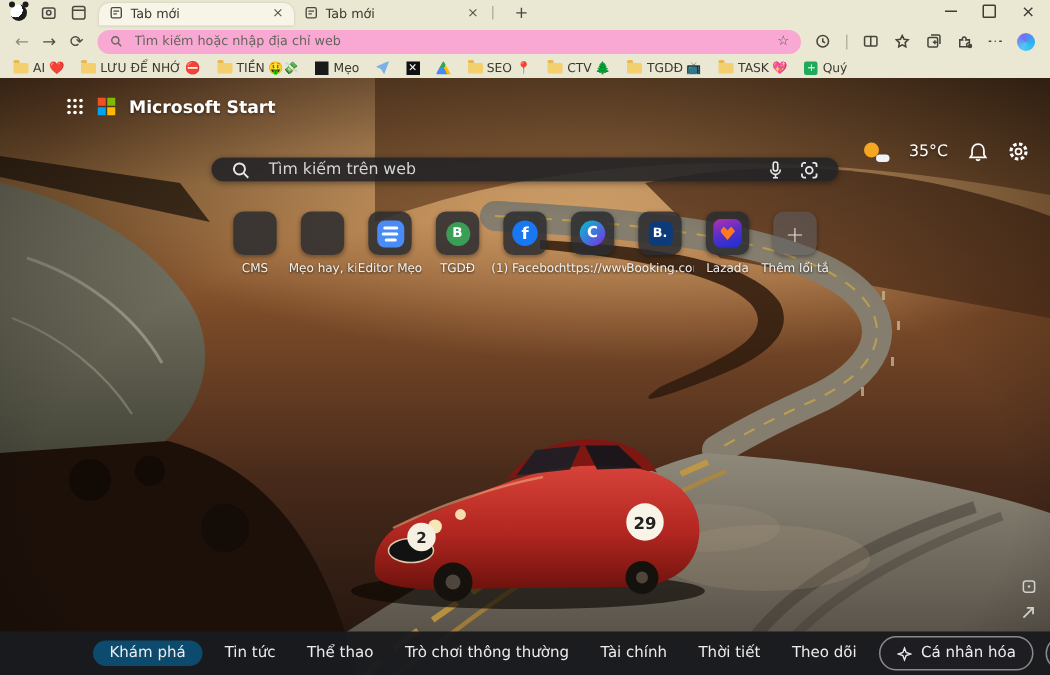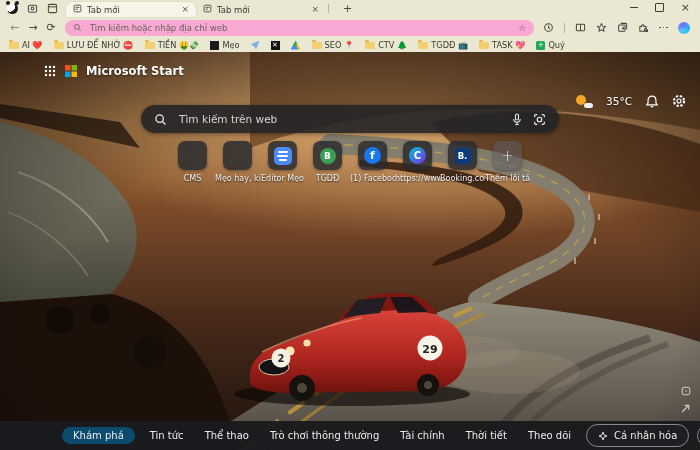--- a/index.html
+++ b/index.html
@@ -51,21 +51,21 @@
   
   .hero{position:absolute;top:52px;left:0;right:0;bottom:0;}
   .scene{position:absolute;inset:0;}
   .brand{position:absolute;top:12px;left:44px;display:flex;align-items:center;gap:9px;color:#fff;}
   .brand-text{font-size:11.5px;font-weight:700;text-shadow:0 1px 2px rgba(0,0,0,.5);}
   .hdr-right{position:absolute;top:10px;right:14px;display:flex;align-items:center;gap:13px;color:#ffffff;margin-top:32px;}
   .temp{font-size:10.5px;text-shadow:0 1px 2px rgba(0,0,0,.5);}
   .wicon{position:relative;width:17px;height:13px;}
   .wicon .sun{position:absolute;left:0;top:0;width:10px;height:10px;border-radius:50%;background:#f5a623;}
   .wicon .cloud{position:absolute;right:0;bottom:0;width:9px;height:5px;border-radius:4px;background:#eef3f7;}
-  .search{position:absolute;top:53px;left:50%;transform:translateX(-50%);width:392px;height:28px;
+  .search{position:absolute;top:53px;left:50%;transform:translateX(-50%);width:392px;height:16px;
           border-radius:15px;background:rgba(36,36,39,.9);display:flex;align-items:center;
           padding:0 13px;gap:10px;box-shadow:0 1px 4px rgba(0,0,0,.4);}
   .search input{flex:1;border:none;background:transparent;outline:none;font-size:10.5px;color:#e8e8e8;
           font-family:"DejaVu Sans",sans-serif;}
   .search input::placeholder{color:#d5d5d5;}
   .ql{position:absolute;top:89px;left:50%;transform:translateX(-50%);display:flex;}
   .ql-item{width:45px;display:flex;flex-direction:column;align-items:center;gap:4px;}
   .tile{width:29px;height:29px;border-radius:7px;background:rgba(42,44,48,.85);display:flex;
         align-items:center;justify-content:center;box-shadow:0 1px 3px rgba(0,0,0,.35);}
   .tile.add{background:rgba(92,92,98,.55);color:#ddd;font-size:15px;font-weight:300;}
@@ -411,20 +411,28 @@
         </span>
       <span class="ql-label">https://www...</span>
       </div>
     <div class="ql-item">
       <span class="tile">
           <span class="ic-booking">B.</span>
         </span>
       <span class="ql-label">Booking.com</span>
       </div>
     <div class="ql-item">
+      <span class="tile">
+          <span class="ic-lazada">
+            <i></i>
+          </span>
+        </span>
+      <span class="ql-label">Lazada</span>
+      </div>
+    <div class="ql-item">
       <span class="tile add">+</span>
       <span class="ql-label">Thêm lối tắt</span>
       </div>
   </div>
 
   <div class="corner">
     <svg width="10" height="10" viewBox="0 0 12 12" fill="none" stroke="#ddd" stroke-width="1.2">
         <rect x="1.5" y="1.5" width="9" height="9" rx="2"></rect>
         <circle cx="6" cy="6" r="1" fill="#ddd" stroke="none"></circle>
       </svg>

